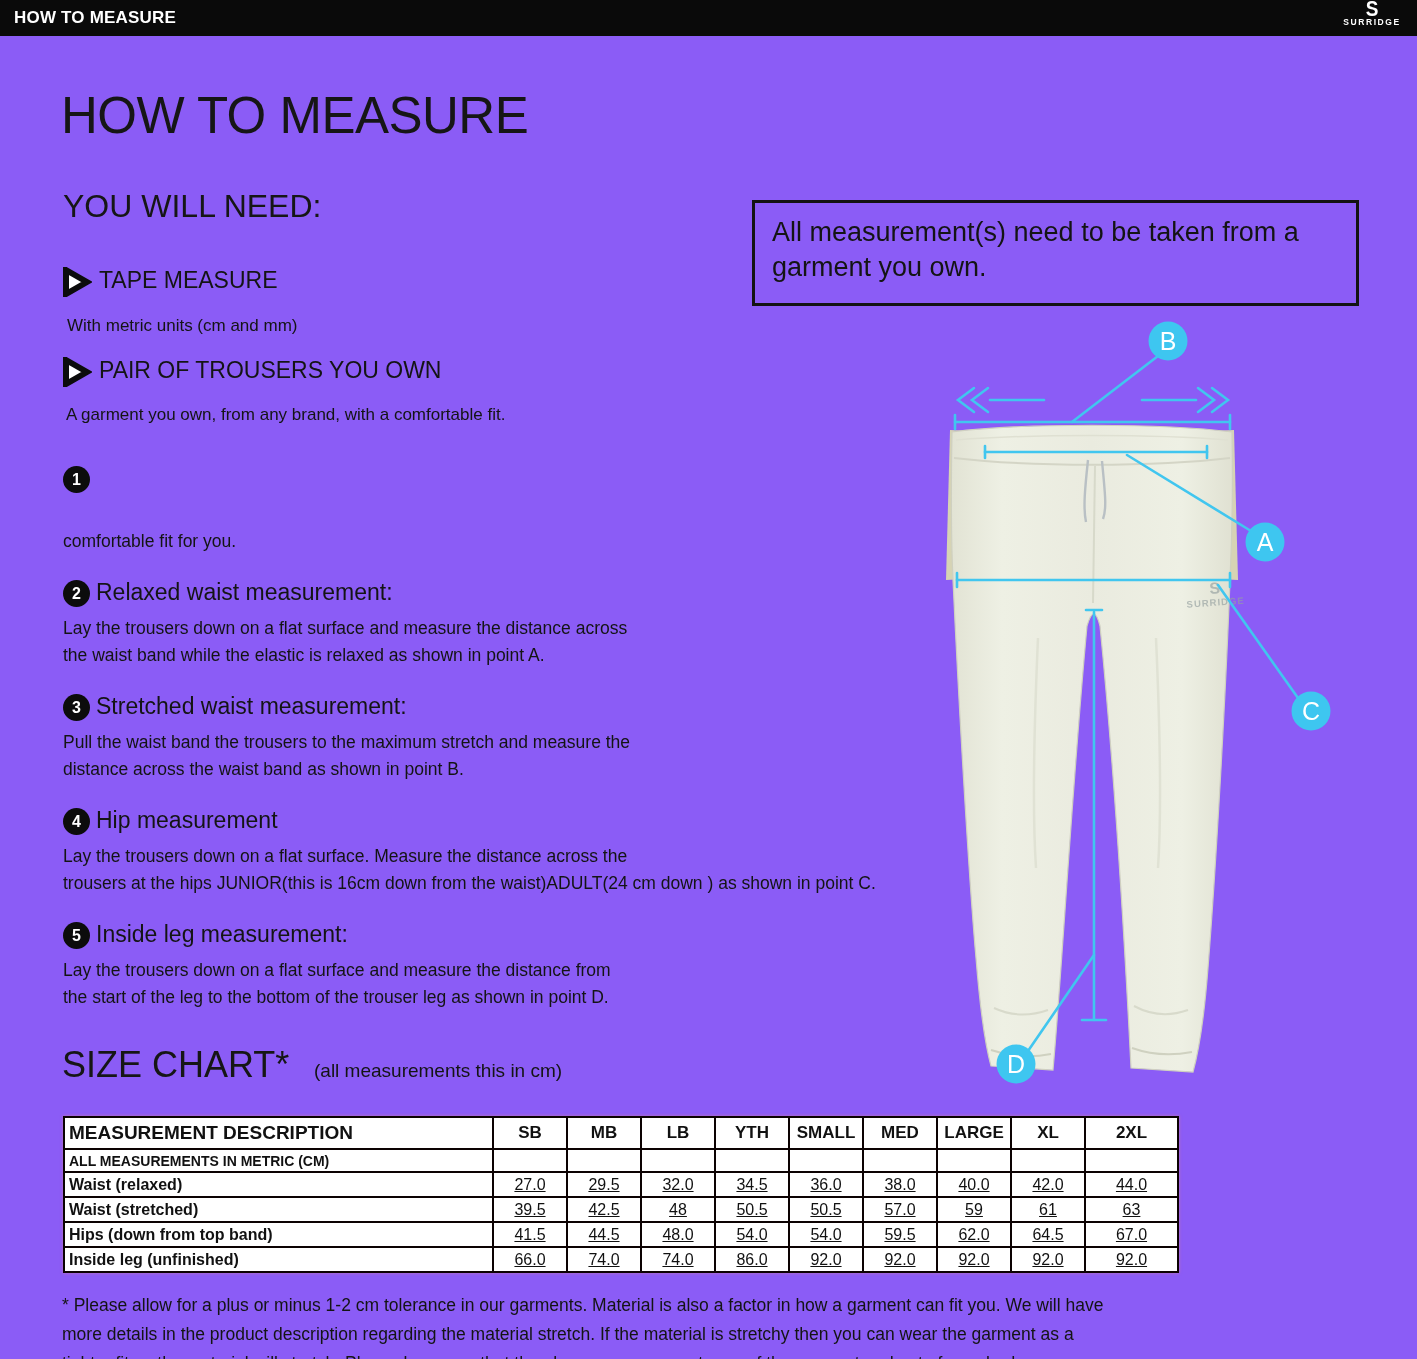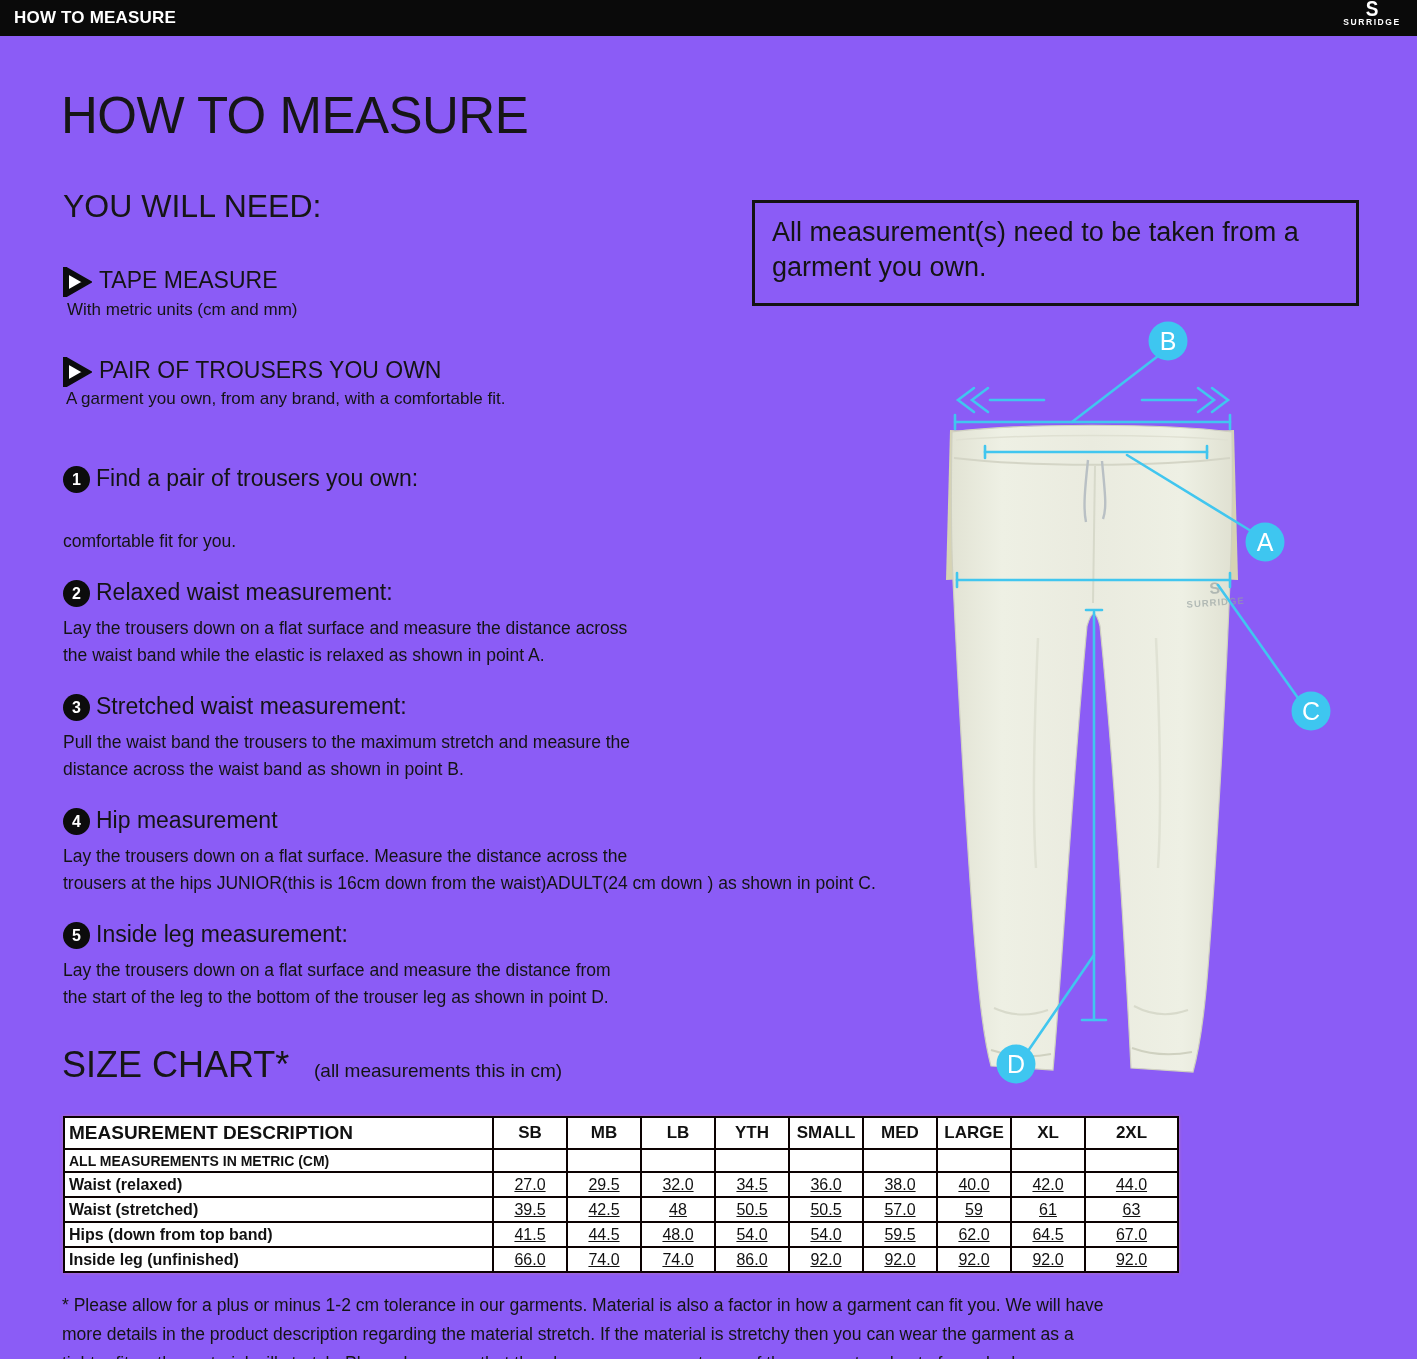--- a/index.html
+++ b/index.html
@@ -10,21 +10,21 @@
   .bar-title{position:absolute;left:14px;top:0;line-height:36px;color:#fff;font-size:17px;font-weight:700;letter-spacing:.2px;}
   .logo{position:absolute;right:6px;top:1px;width:78px;text-align:center;color:#fff;line-height:1;}
   .logo .mark{font-size:19px;font-weight:800;display:block;line-height:16px;transform:scaleY(1.15);}
   .logo .word{font-size:8.5px;font-weight:700;letter-spacing:1.6px;display:block;margin-top:1px;}
   
   .h1{position:absolute;left:61px;top:86px;font-size:51px;font-weight:300;letter-spacing:-.5px;color:#161616;}
   .need-heading{position:absolute;left:63px;top:188px;font-size:32px;font-weight:300;color:#161616;}
   
   .tri{position:absolute;width:30px;height:30px;}
   .item-label{position:absolute;font-size:23px;font-weight:400;color:#141414;white-space:nowrap;}
-  .item-desc{position:absolute;font-size:17px;color:#141414;white-space:nowrap;}
+  .item-desc{position:absolute;font-size:17px;color:#141414;white-space:nowrap;margin-top:16px;}
   
   .step-circle{position:absolute;width:27px;height:27px;border-radius:50%;background:#0c0c0c;color:#fff;
                font-size:16px;font-weight:700;text-align:center;line-height:27px;}
   .step-title{position:absolute;font-size:23px;font-weight:400;color:#141414;white-space:nowrap;}
   .step-line{position:absolute;font-size:17.5px;color:#141414;white-space:nowrap;line-height:27px;}
   
   .callout{position:absolute;left:752px;top:192px;width:568px;height:76px;border:3px solid #131313;
            padding:12px 16px 12px 17px;font-size:27px;line-height:35px;color:#141414;margin-top:8px;}
   
   .sc-heading{position:absolute;left:62px;top:1044px;font-size:36px;font-weight:300;color:#161616;}
@@ -74,21 +74,20 @@
   </svg>
   <div class="item-label" style="left:99px;top:357px">PAIR OF TROUSERS YOU OWN</div>
   <div class="item-desc" style="left:66px;top:389px">A garment you own, from any brand, with a comfortable fit.</div>
 
   <div class="callout">
     <div>All measurement(s) need to be taken from a</div>
     <div>garment you own.</div>
   </div>
 
   <div class="step-circle" style="left:63px;top:466px">1</div>
-  <div class="step-title" style="left:96px;top:465px">Find a pair of trousers you own:</div>
   <div class="step-line" style="left:63px;top:528px">comfortable fit for you.</div>
 
   <div class="step-circle" style="left:63px;top:580px">2</div>
   <div class="step-title" style="left:96px;top:579px">Relaxed waist measurement:</div>
   <div class="step-line" style="left:63px;top:615px">Lay the trousers down on a flat surface and measure the distance across</div>
   <div class="step-line" style="left:63px;top:642px">the waist band while the elastic is relaxed as shown in point A.</div>
 
   <div class="step-circle" style="left:63px;top:694px">3</div>
   <div class="step-title" style="left:96px;top:693px">Stretched waist measurement:</div>
   <div class="step-line" style="left:63px;top:729px">Pull the waist band the trousers to the maximum stretch and measure the</div>

